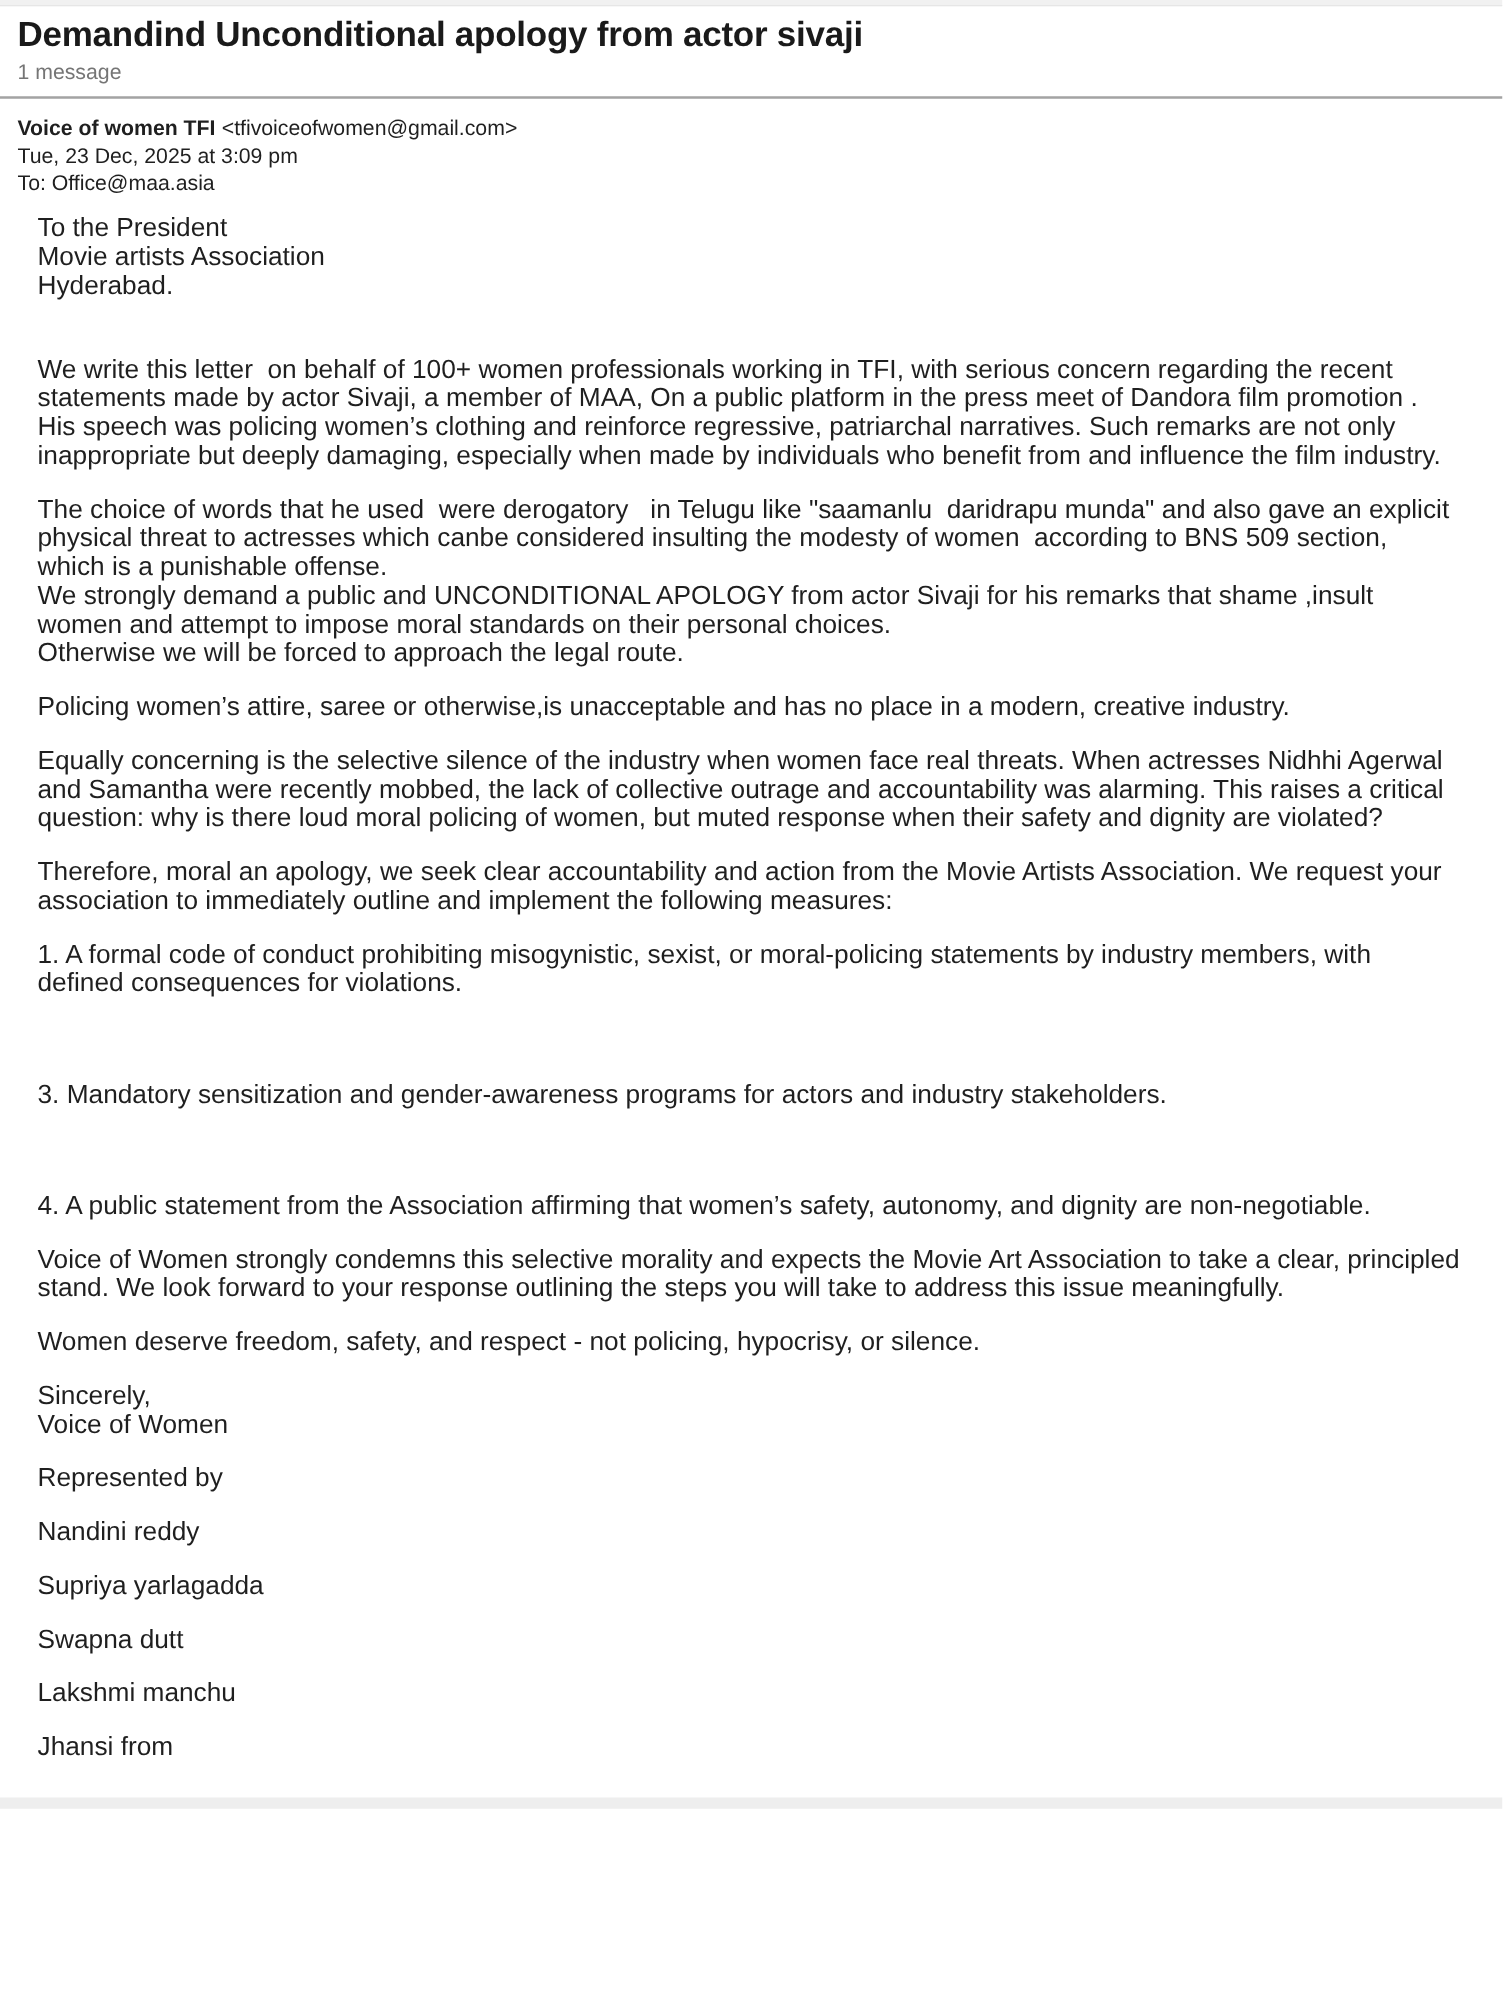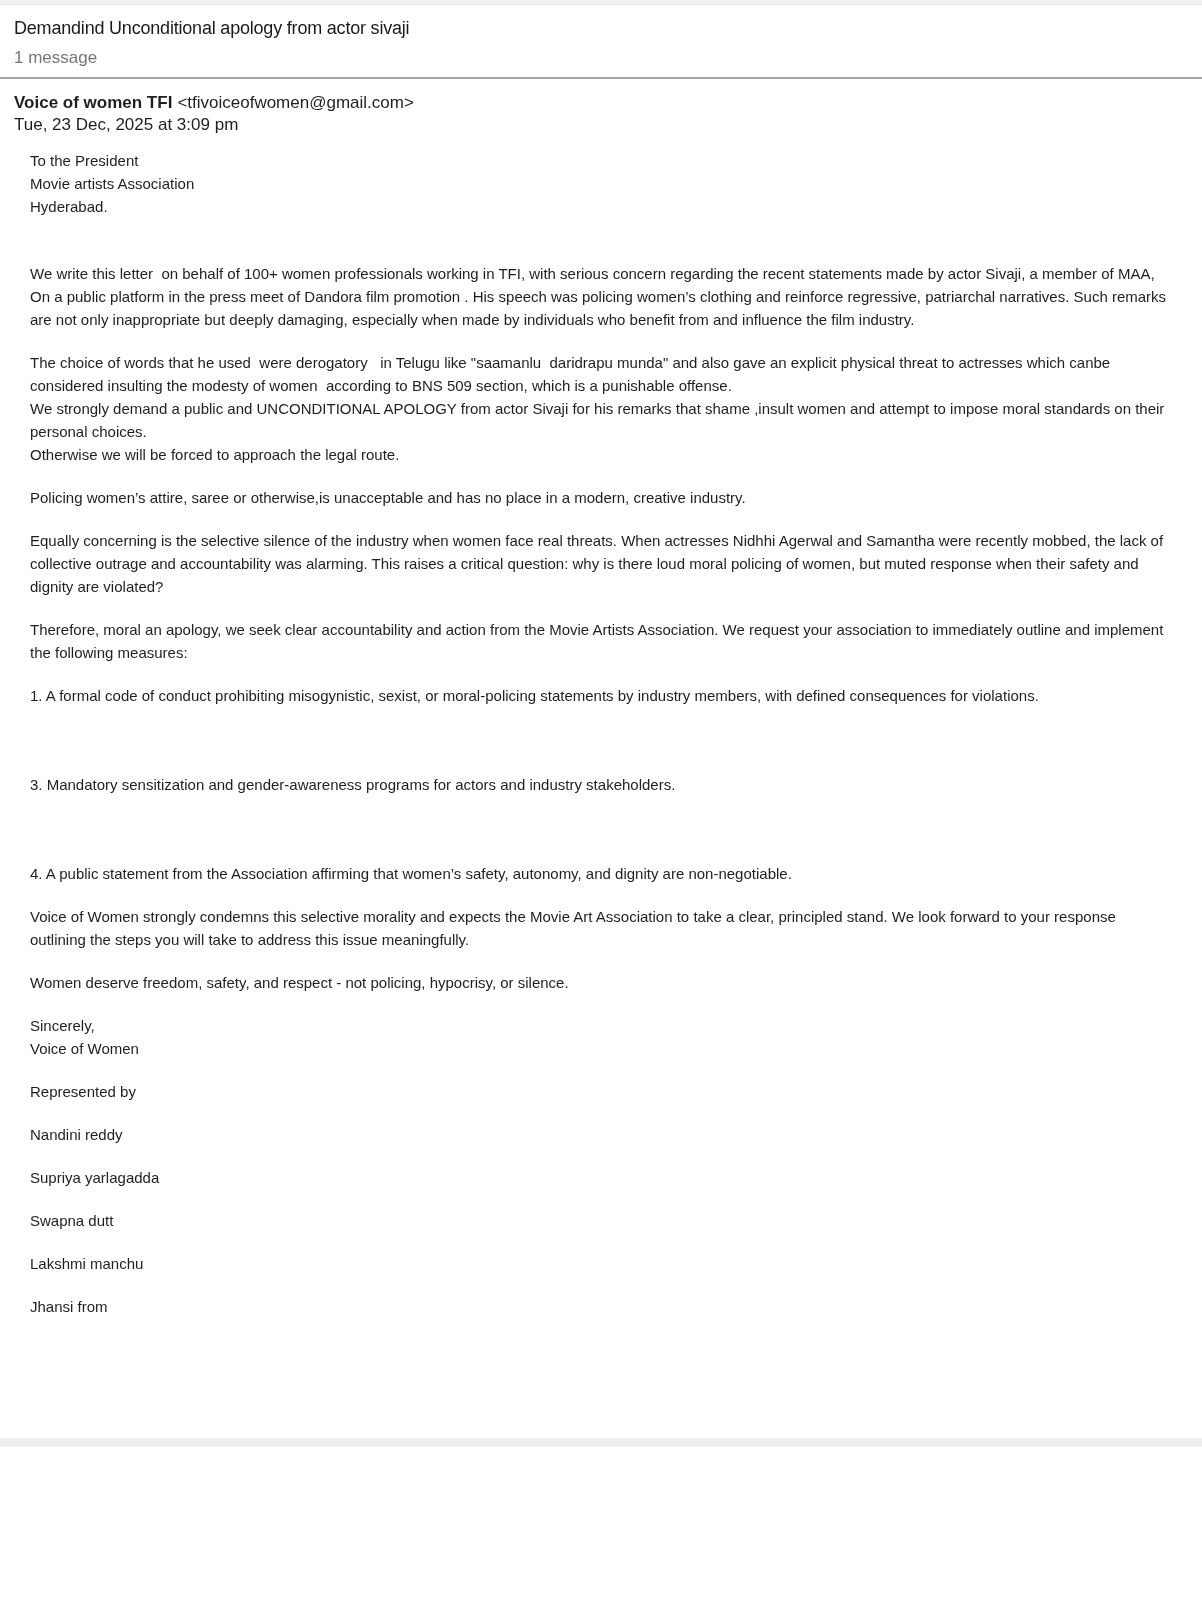--- a/index.html
+++ b/index.html
@@ -20,22 +20,22 @@
     position: absolute;
     top: 0; left: 0;
     width: 100%; height: 4px;
     background: #f1f1f1;
     border-bottom: 1px solid #e6e6e6;
   }
   .page-header {
     padding: 12px 14px 0 14px;
   }
   .subject {
-    font-size: 18px;
-    font-weight: 400;
+    font-size: 28px;
+    font-weight: 700;
     line-height: 32px;
     margin: 0;
     letter-spacing: -0.2px;
     color: #1a1a1a;
   }
   .msg-count {
     color: #757575;
     font-size: 17px;
     line-height: 20px;
     margin-top: 4px;
@@ -61,21 +61,21 @@
   }
   .sender-email {
     margin-left: 5px;
     font-weight: 400;
   }
   .msg-date {
     white-space: nowrap;
   }
   .email-body {
     padding: 13px 34px 0 30px;
-    font-size: 15px;
+    font-size: 21px;
     line-height: 23px;
   }
   .para {
     margin: 0 0 20px 0;
     white-space: pre-wrap;
   }
   .gap-2 { margin-bottom: 44px; }   
   .gap-xl { margin-bottom: 66px; }  
   .stitch-band {
     position: absolute;
@@ -96,20 +96,21 @@
 
 <hr class="divider">
 
 <div class="msg-header">
   <div class="sender-row">
     <div>
       <span class="sender-name">Voice of women TFI</span><span class="sender-email">&lt;tfivoiceofwomen@gmail.com&gt;</span>
     </div>
     <div class="msg-date">Tue, 23 Dec, 2025 at 3:09 pm</div>
   </div>
+  <div class="to-line">To: Office@maa.asia</div>
 </div>
 
 <div class="email-body">
   <p class="para gap-2">To the President
 Movie artists Association
 Hyderabad.</p>
   <p class="para">We write this letter  on behalf of 100+ women professionals working in TFI, with serious concern regarding the recent statements made by actor Sivaji, a member of MAA, On a public platform in the press meet of Dandora film promotion . His speech was policing women’s clothing and reinforce regressive, patriarchal narratives. Such remarks are not only inappropriate but deeply damaging, especially when made by individuals who benefit from and influence the film industry.</p>
   <p class="para">The choice of words that he used  were derogatory   in Telugu like "saamanlu  daridrapu munda" and also gave an explicit physical threat to actresses which canbe considered insulting the modesty of women  according to BNS 509 section, which is a punishable offense.
 We strongly demand a public and UNCONDITIONAL APOLOGY from actor Sivaji for his remarks that shame ,insult women and attempt to impose moral standards on their personal choices.
 Otherwise we will be forced to approach the legal route.</p>

